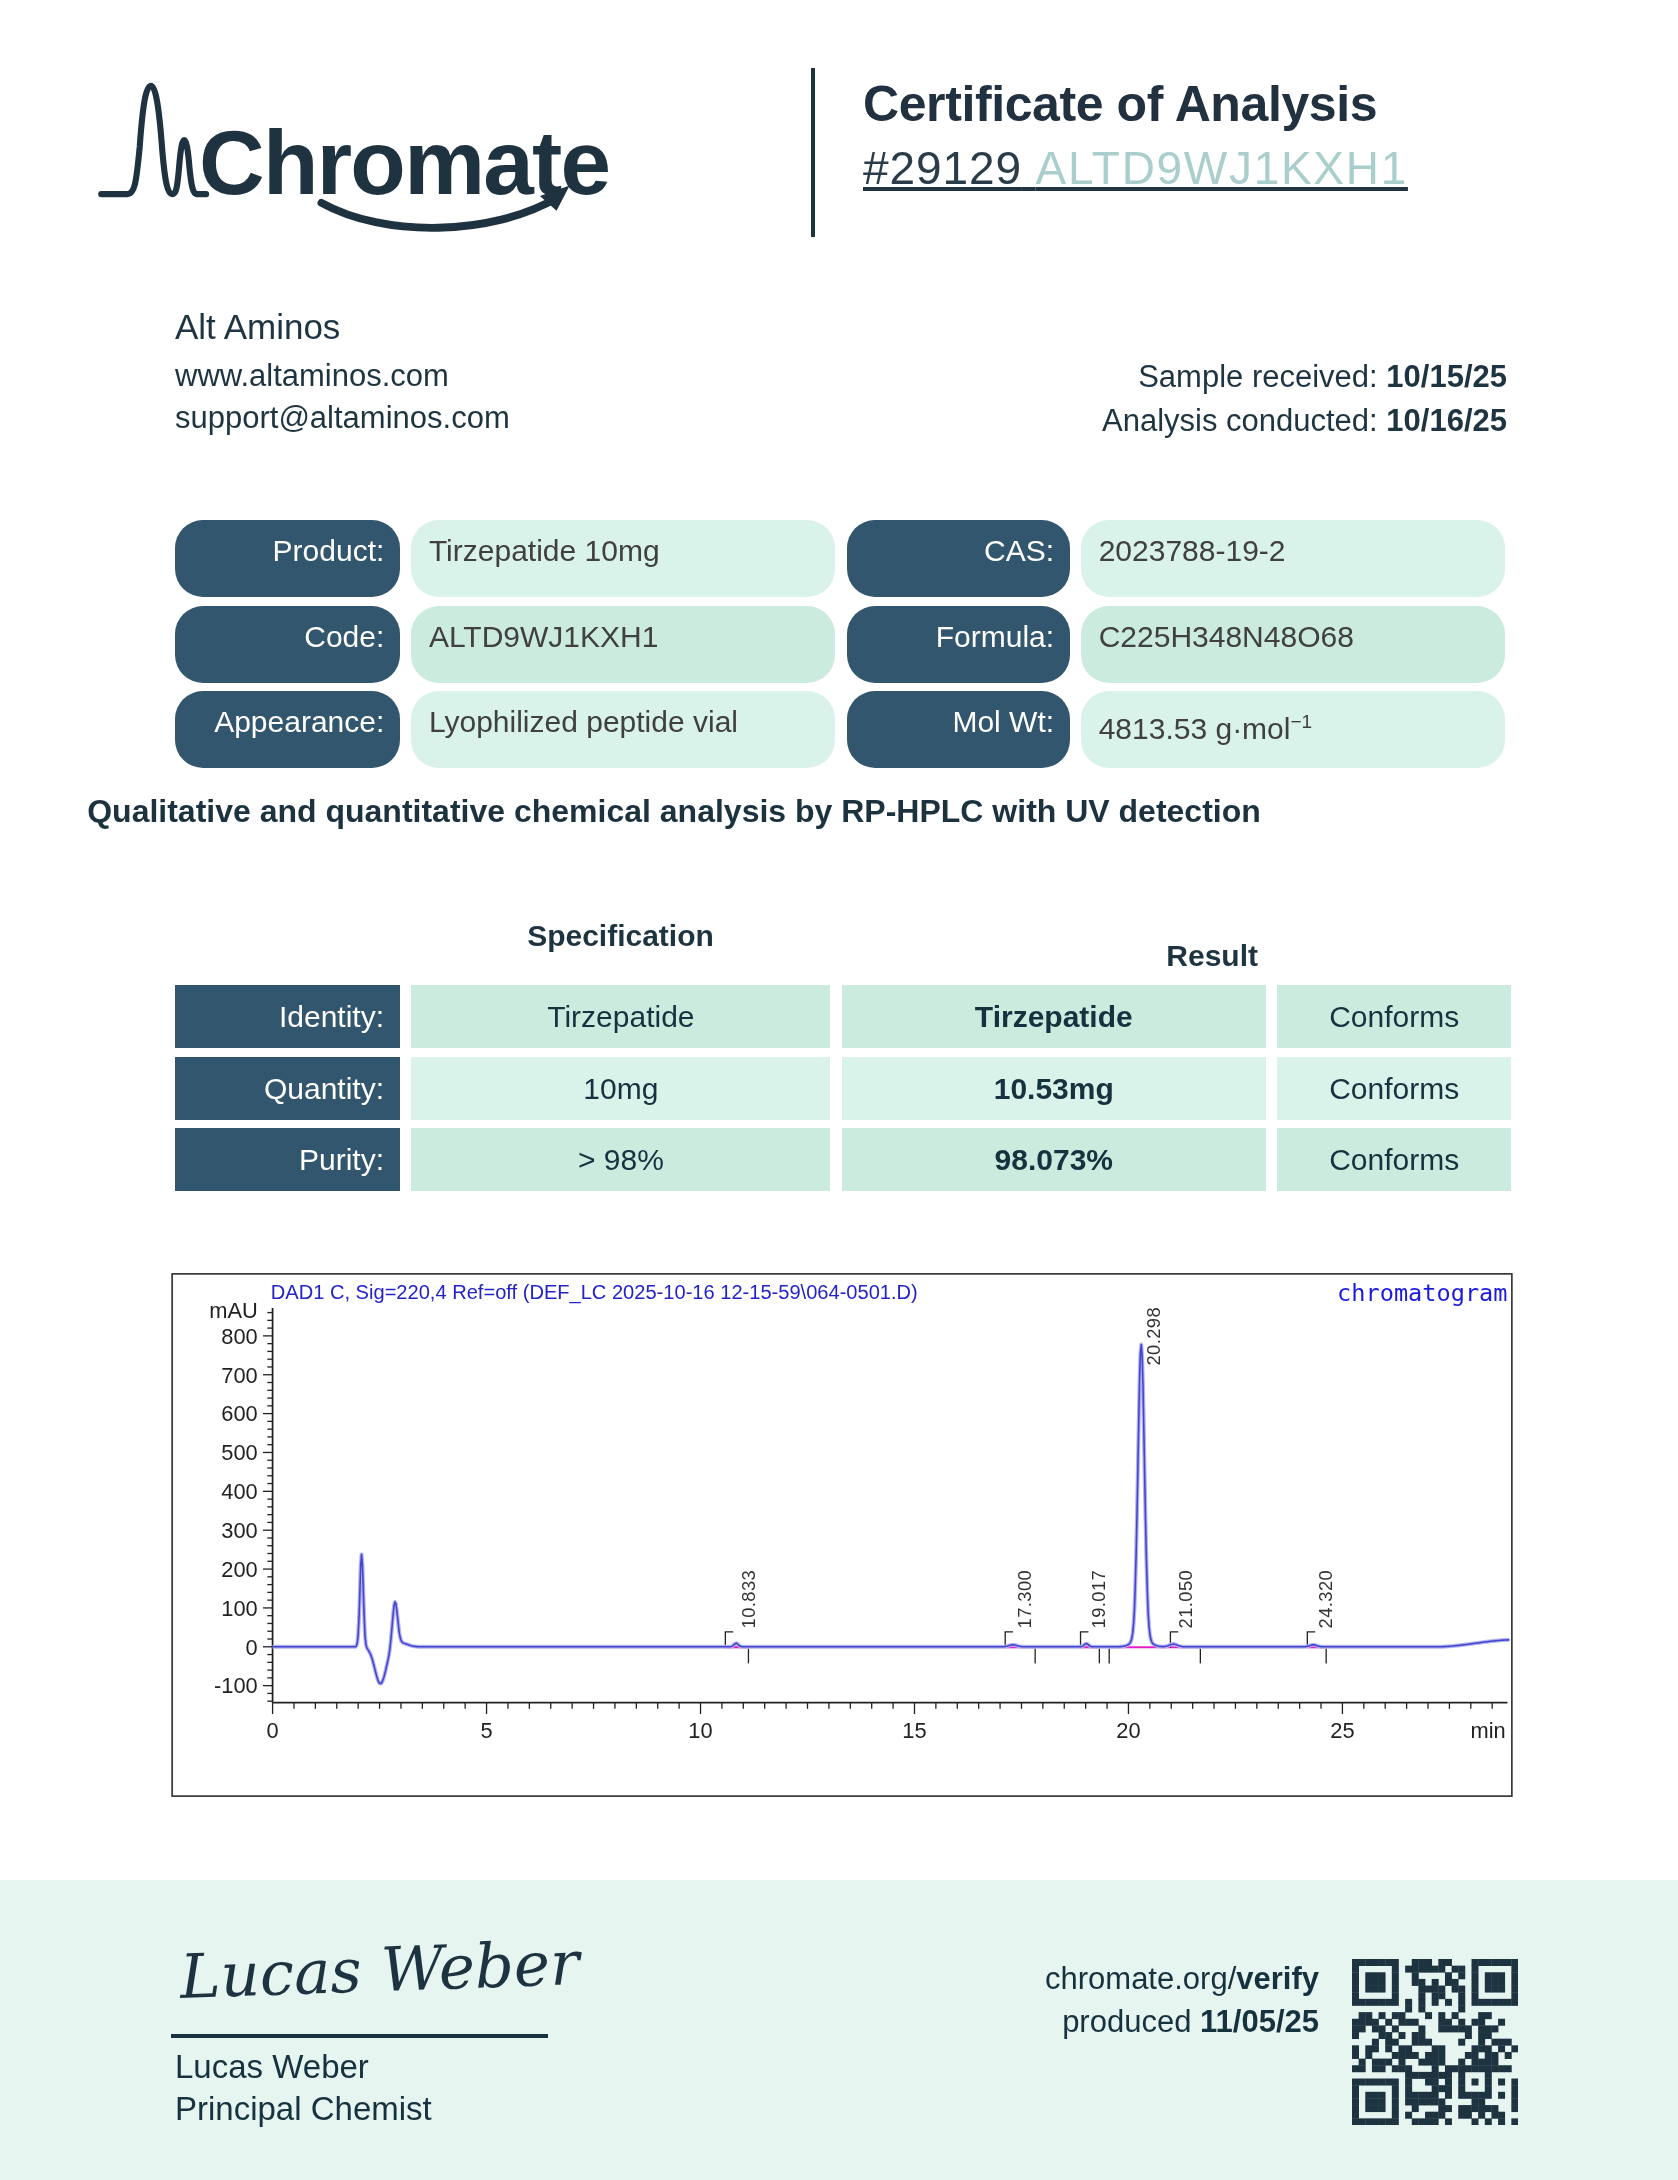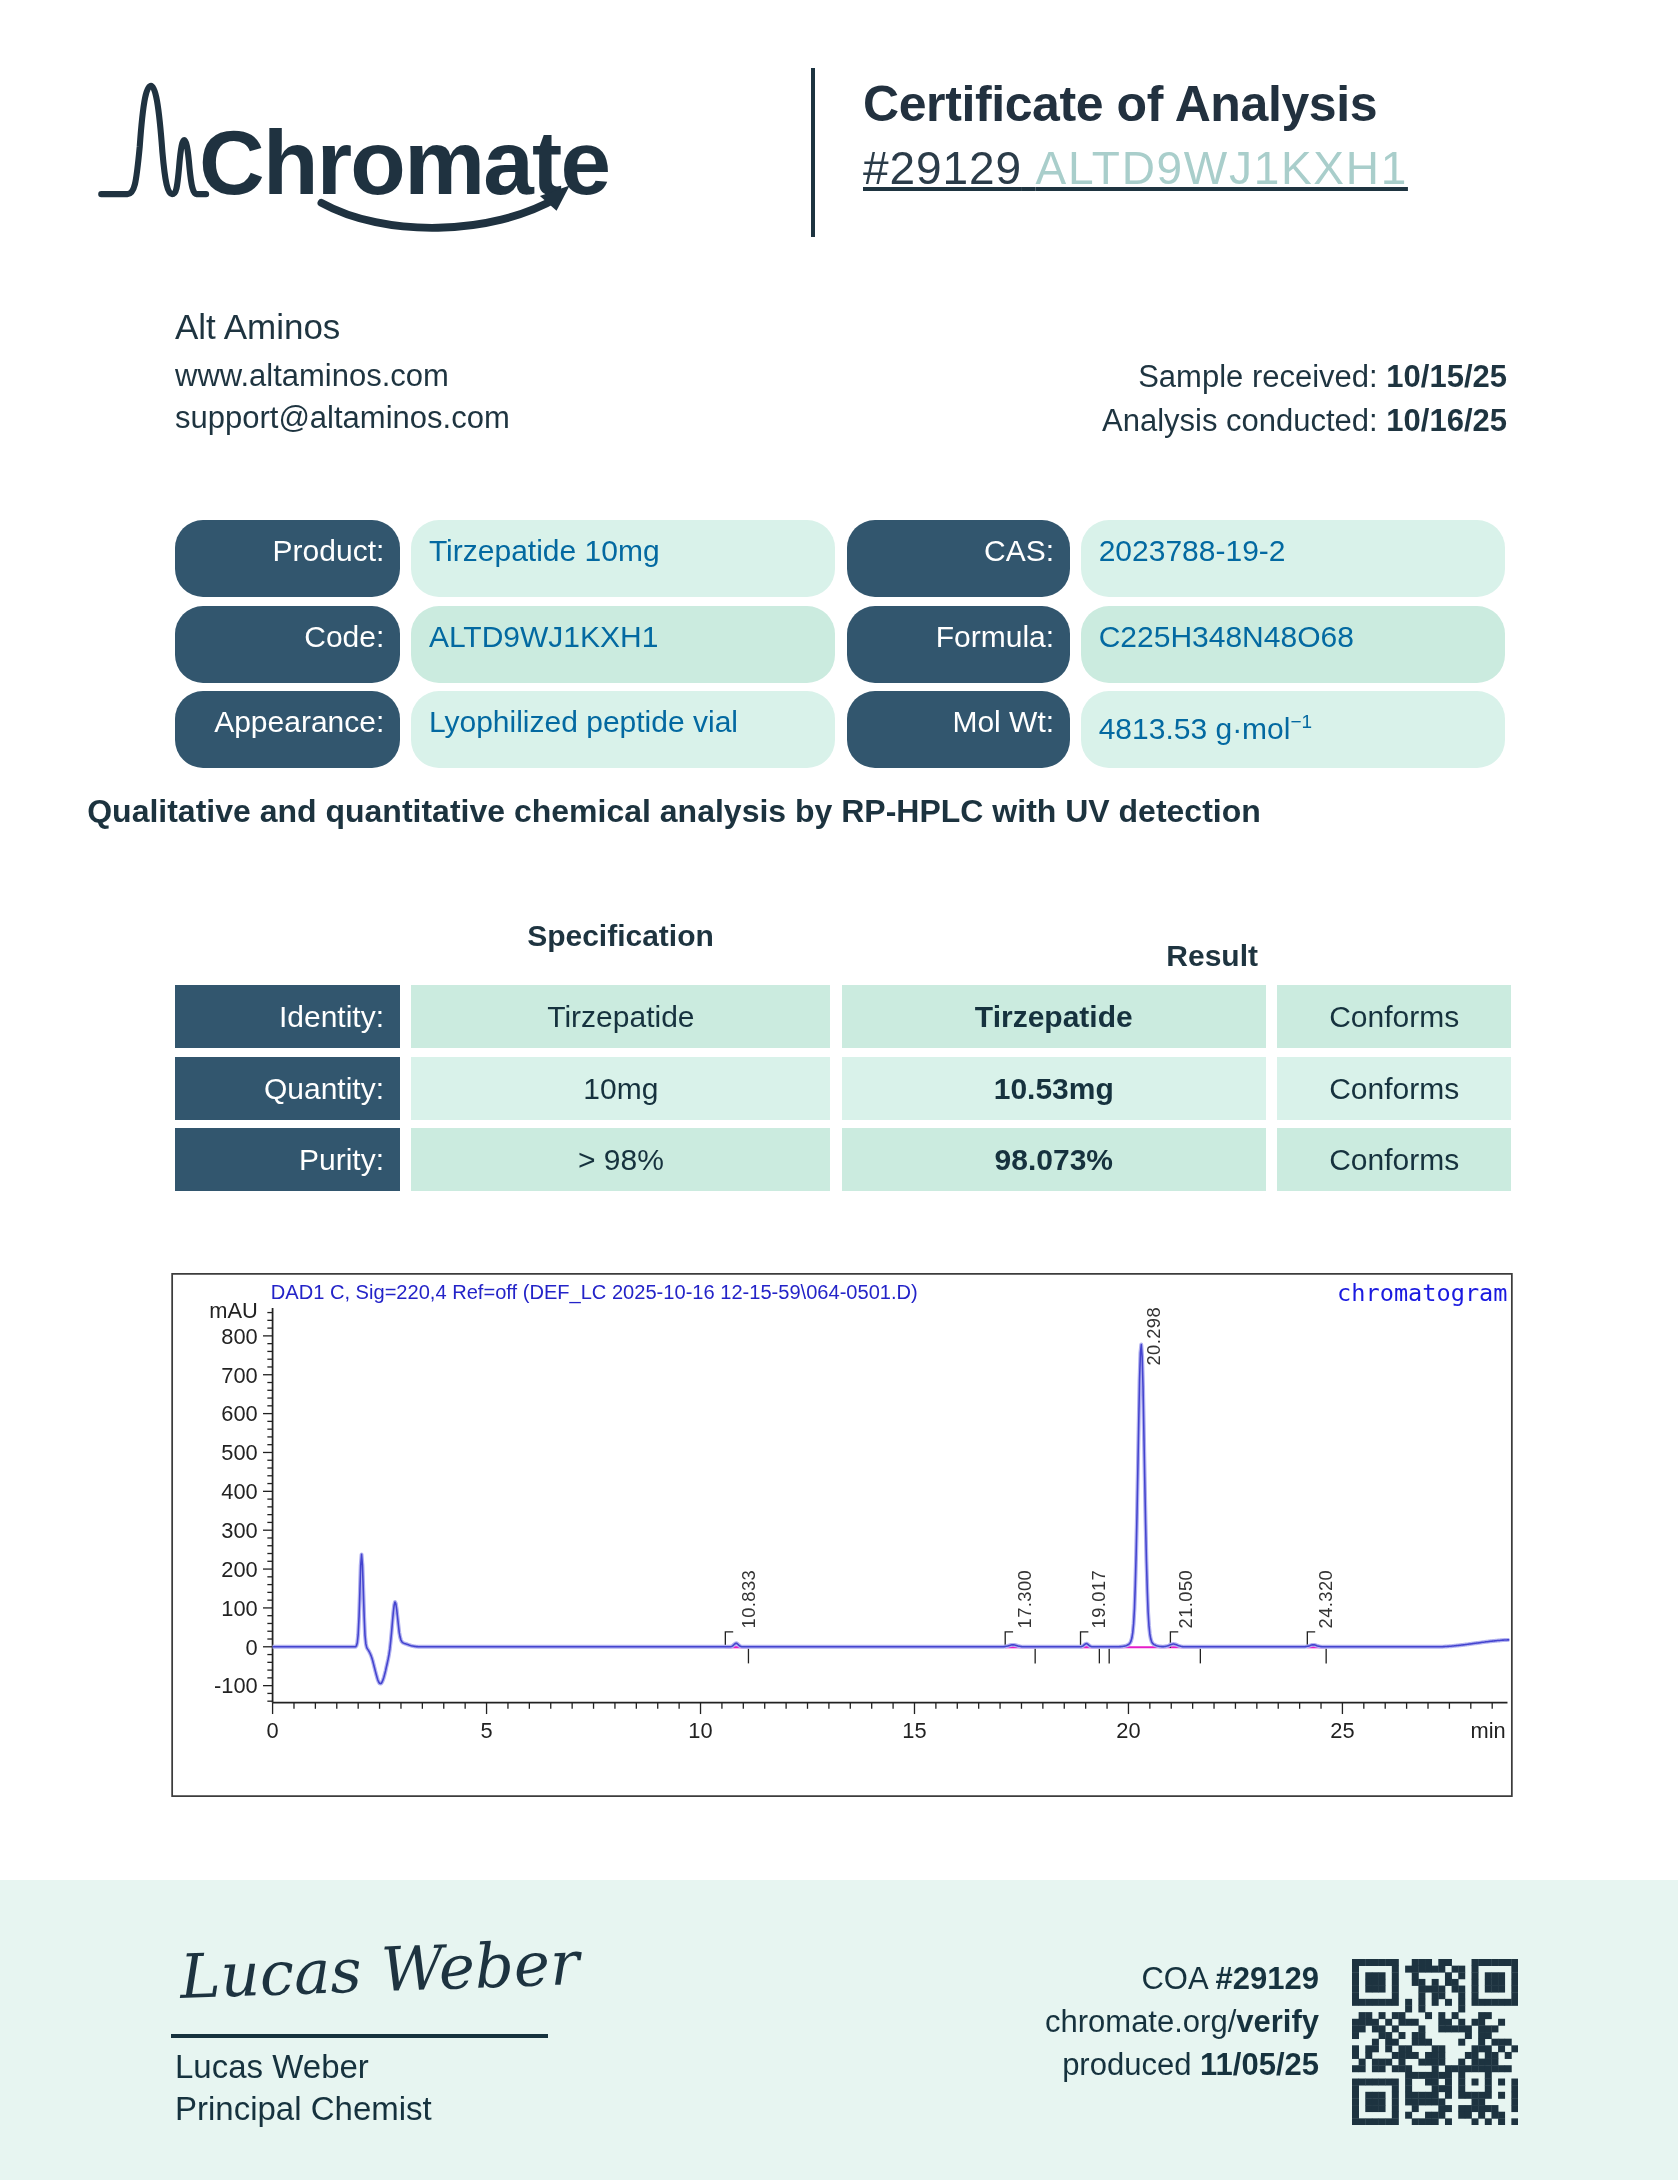--- a/index.html
+++ b/index.html
@@ -19,21 +19,21 @@
   .cName{left:175px;top:307px;font-size:35px;font-weight:normal;}
   .cWeb{left:175px;top:358px;font-size:31px;}
   .cMail{left:175px;top:400px;font-size:31px;}
   .dates{right:172px;top:355px;text-align:right;font-size:31px;line-height:44px;}
   .dates b{font-weight:bold;margin-top:7px;}
 
   
   .ptable{left:175px;top:520px;display:grid;grid-template-columns:225px 424px 223px 424px;gap:8.7px 11.4px;}
   .cell{height:77px;line-height:61px;font-size:30px;white-space:nowrap;border-radius:28px;}
   .lab{background:#32566e;color:#ffffff;text-align:right;padding-right:15.7px;}
-  .val{padding-left:17.5px;color:#0369a1;}
+  .val{padding-left:17.5px;color:#404040;}
   .bg-l{background:#d9f2ea;}
   .bg-d{background:#cbebdf;}
   sup{font-size:19px;}
 
   
   .note{left:0;top:793px;width:1348px;text-align:center;font-size:32px;font-weight:600;color:#1c333f;}
 
   
   .shSpec{left:411px;top:919px;width:419px;text-align:center;font-size:30px;font-weight:bold;}
   .shRes{left:834px;top:919px;width:424px;text-align:right;font-size:30px;font-weight:bold;margin-top:20px;}
@@ -276,21 +276,20 @@
     <text transform="translate(1328.68 407) rotate(-90)" text-anchor="start" font-size="21" fill="#333333" font-family="&quot;Liberation Sans&quot;,sans-serif" letter-spacing="0.5">24.320</text>
   </svg>
 
 <div class="abs footer">
   <div class="sig">Lucas Weber</div>
   <div class="sigline"></div>
   <div class="signame">Lucas Weber</div>
   <div class="sigtitle">Principal Chemist</div>
 
   <div class="fright">
-    <div><span>COA</span> <b>#29129</b></div>
     <div><span>chromate.org/</span><b>verify</b></div>
     <div><span>produced</span> <b>11/05/25</b></div>
   </div>
 
   <svg id="qr-svg" class="qr" viewBox="0 0 190 190">
       <rect x="0.00" y="0.00" width="8" height="8" fill="#1d3340"></rect>
       <rect x="7.60" y="0.00" width="8" height="8" fill="#1d3340"></rect>
       <rect x="15.20" y="0.00" width="8" height="8" fill="#1d3340"></rect>
       <rect x="22.80" y="0.00" width="8" height="8" fill="#1d3340"></rect>
       <rect x="30.40" y="0.00" width="8" height="8" fill="#1d3340"></rect>

